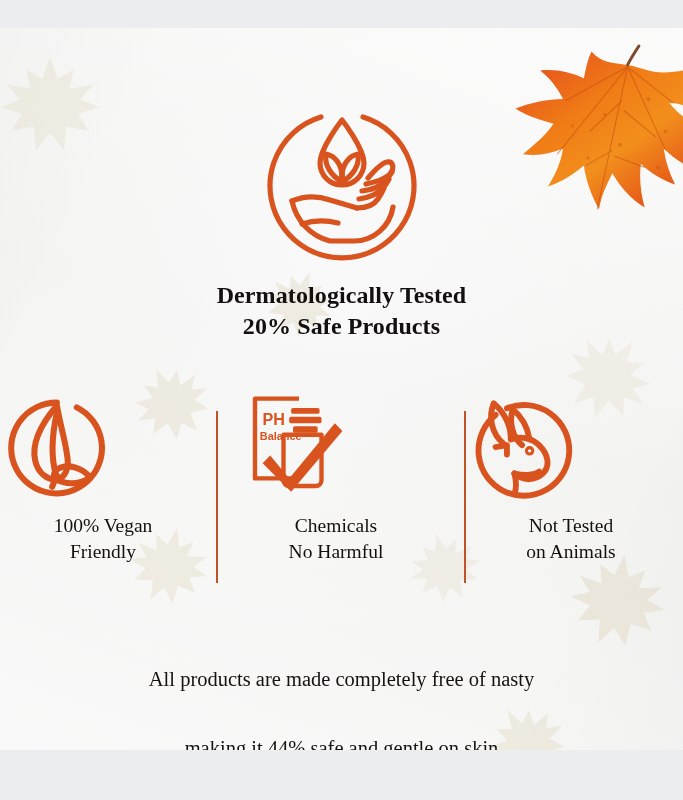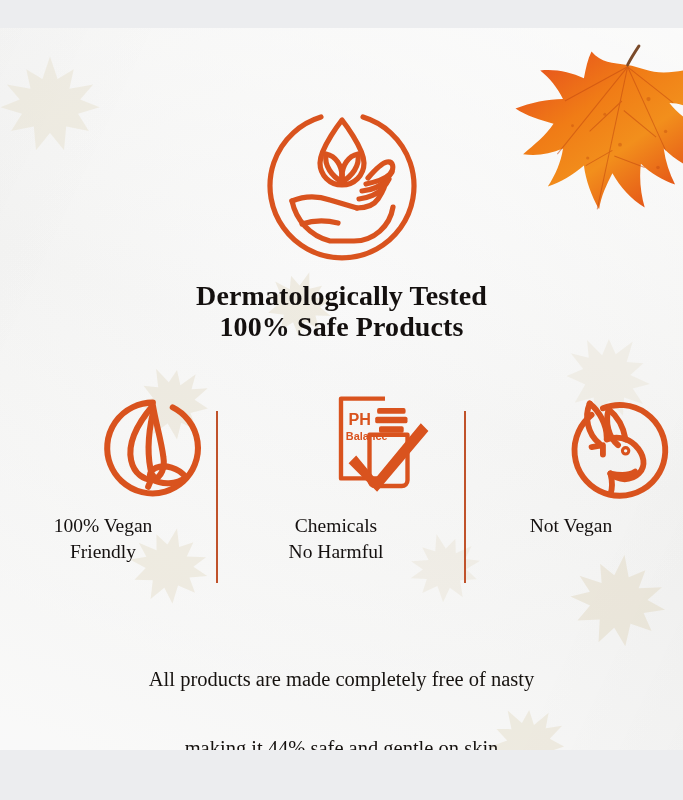--- a/index.html
+++ b/index.html
@@ -59,21 +59,21 @@
     position: relative;
     top: 76px;
   }
   .hero-title {
     position: absolute;
     top: 252px;
     left: 0;
     width: 683px;
     color: #14100f;
     font-weight: bold;
-    font-size: 28px;
+    font-size: 24px;
     line-height: 31px;
     letter-spacing: 0.1px;
   }
   .hero-title span { display: block; }
 
   
   .features {
     position: absolute;
     top: 355px;
     left: 0;
@@ -83,21 +83,21 @@
   .feature {
     position: absolute;
     top: 0;
     width: 200px;
     text-align: center;
   }
   .feature-icon {
     height: 130px;
     display: flex;
     align-items: center;
-    justify-content: flex-end;
+    justify-content: flex-start;
   }
   .feature-label {
     color: #14100f;
     font-size: 19.5px;
     line-height: 26px;
     font-weight: normal;
   }
   .feature-label span { display: block; }
 
   #feature-0 { left: 3px; }
@@ -276,21 +276,21 @@
           <path d="M100 87 C110 86 119 82 124 76 C128 71 130 68 130 68"></path>
           <path d="M104 80 C114 78 123 75 128 70 C133 64 131 57 125 58 C120 59 112 67 106 74"></path>
 
           <path d="M40 120 C52 116 64 116 76 119"></path>
         </g>
       </svg>
     </div>
 
     <div class="hero-title">
       <span>Dermatologically Tested</span>
-      <span>100% Safe Products</span>
+      <span>20% Safe Products</span>
     </div>
   </div>
 
   <div class="features">
 
     <div class="divider" id="divider-0"></div>
     <div class="divider" id="divider-1"></div>
 
     <div class="feature" id="feature-0">
       <div class="feature-icon">
@@ -377,21 +377,22 @@
             <path d="M46 82 C48 90 48 98 46 104"></path>
             <path d="M46 82 C56 84 66 84 72 80"></path>
 
             <path d="M26 54 L38 52 L38 62"></path>
           </g>
 
           <circle cx="62" cy="58" r="3.4" fill="none" stroke="#d9531e" stroke-width="3.2"></circle>
         </svg>
       </div>
       <div class="feature-label">
-        <span>Not Vegan</span>
+        <span>Not Tested</span>
+        <span>on Animals</span>
       </div>
     </div>
   </div>
 
   <div class="footer-text">
     <span>All products are made completely free of nasty</span>
     <span>making it 44% safe and gentle on skin</span>
   </div>
 
 </div>

